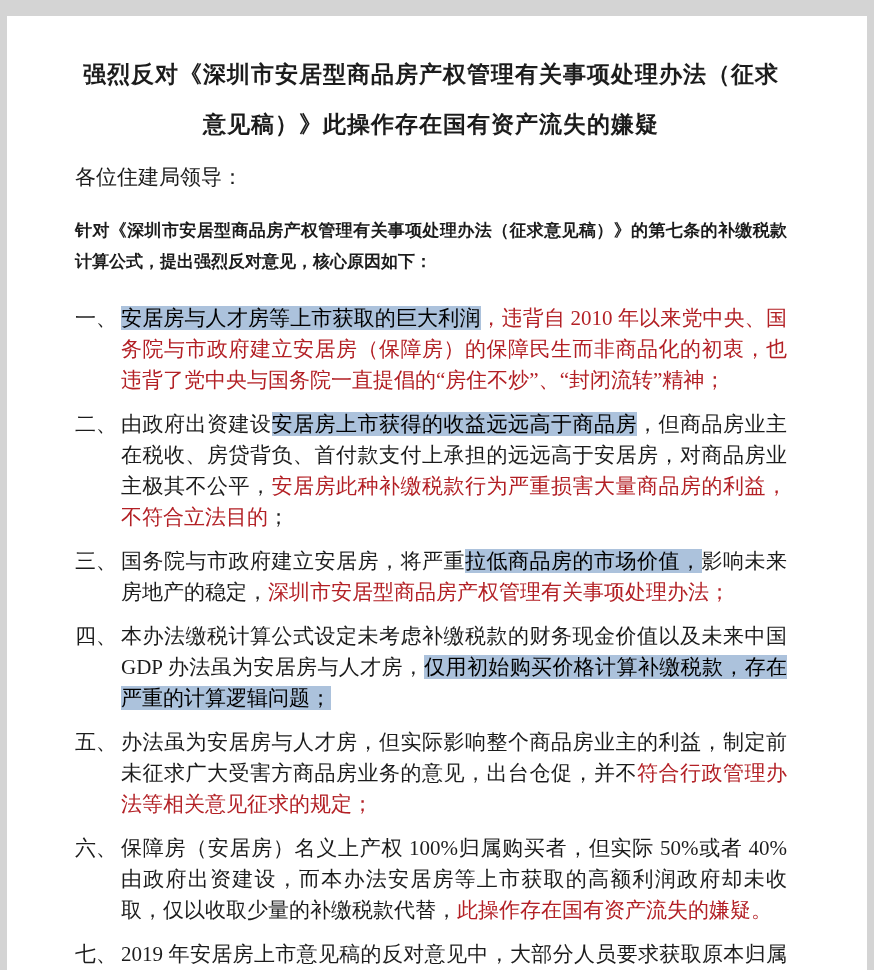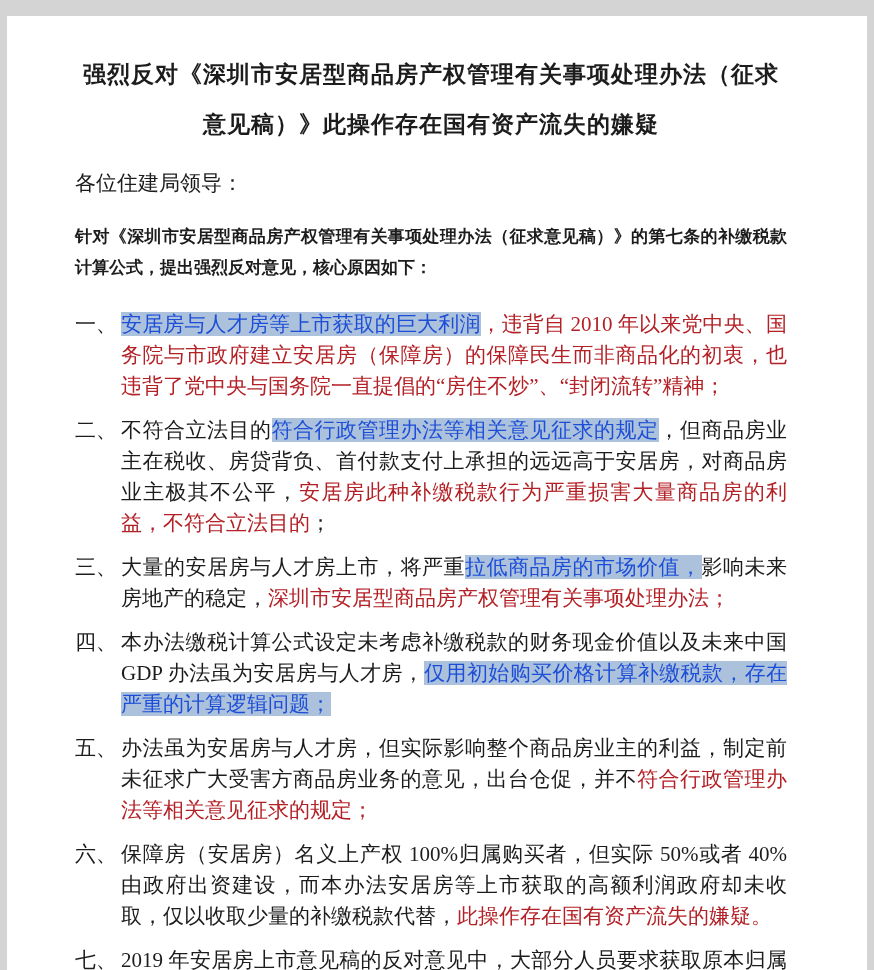--- a/index.html
+++ b/index.html
@@ -27,21 +27,21 @@
   .title{
     margin:0 0 0 0;
     font-size:23px;
     font-weight:bold;
     text-align:center;
     line-height:50px;
     letter-spacing:1px;
   }
   .title-line{display:block;}
   .salutation{
-    margin:18px 0 0 0;
+    margin:12px 0 0 0;
     font-size:21px;
     line-height:31px;
   }
   .intro{
     margin:22px 0 0 0;
     font-size:17px;
     line-height:31px;
     font-weight:bold;
     text-align:justify;
   }
@@ -60,21 +60,21 @@
   .num{
     flex:none;
     width:46px;
   }
   .item-text{
     flex:1;
     text-align:justify;
   }
   .run-normal{color:var(--ink);}
   .run-red{color:var(--red-text);}
-  .run-highlight{background:var(--highlight);color:#1d4ed8;}
+  .run-highlight{background:var(--highlight);color:#000000;}
 </style>
 </head>
 <body>
 
 <div class="page">
   <h1 class="title">
     <span class="title-line">强烈反对《深圳市安居型商品房产权管理有关事项处理办法（征求</span>
     <span class="title-line">意见稿）》此操作存在国有资产流失的嫌疑</span>
   </h1>
 
@@ -82,25 +82,25 @@
 
   <p class="intro">针对《深圳市安居型商品房产权管理有关事项处理办法（征求意见稿）》的第七条的补缴税款计算公式，提出强烈反对意见，核心原因如下：</p>
 
   <ol class="items">
     <li class="item">
       <span class="num">一、</span>
       <span class="item-text"><span class="run-highlight">安居房与人才房等上市获取的巨大利润</span><span class="run-red">，违背自 2010 年以来党中央、国务院与市政府建立安居房（保障房）的保障民生而非商品化的初衷，也违背了党中央与国务院一直提倡的“房住不炒”、“封闭流转”精神；</span></span>
     </li>
     <li class="item">
       <span class="num">二、</span>
-      <span class="item-text"><span class="run-normal">不符合立法目的</span><span class="run-highlight">符合行政管理办法等相关意见征求的规定</span><span class="run-normal">，但商品房业主在税收、房贷背负、首付款支付上承担的远远高于安居房，对商品房业主极其不公平，</span><span class="run-red">安居房此种补缴税款行为严重损害大量商品房的利益，不符合立法目的</span><span class="run-normal">；</span></span>
+      <span class="item-text"><span class="run-normal">由政府出资建设</span><span class="run-highlight">安居房上市获得的收益远远高于商品房</span><span class="run-normal">，但商品房业主在税收、房贷背负、首付款支付上承担的远远高于安居房，对商品房业主极其不公平，</span><span class="run-red">安居房此种补缴税款行为严重损害大量商品房的利益，不符合立法目的</span><span class="run-normal">；</span></span>
     </li>
     <li class="item">
       <span class="num">三、</span>
-      <span class="item-text"><span class="run-normal">大量的安居房与人才房上市，将严重</span><span class="run-highlight">拉低商品房的市场价值，</span><span class="run-normal">影响未来房地产的稳定，</span><span class="run-red">深圳市安居型商品房产权管理有关事项处理办法；</span></span>
+      <span class="item-text"><span class="run-normal">国务院与市政府建立安居房，将严重</span><span class="run-highlight">拉低商品房的市场价值，</span><span class="run-normal">影响未来房地产的稳定，</span><span class="run-red">深圳市安居型商品房产权管理有关事项处理办法；</span></span>
     </li>
     <li class="item">
       <span class="num">四、</span>
       <span class="item-text"><span class="run-normal">本办法缴税计算公式设定未考虑补缴税款的财务现金价值以及未来中国 GDP 办法虽为安居房与人才房，</span><span class="run-highlight">仅用初始购买价格计算补缴税款，存在严重的计算逻辑问题；</span></span>
     </li>
     <li class="item">
       <span class="num">五、</span>
       <span class="item-text"><span class="run-normal">办法虽为安居房与人才房，但实际影响整个商品房业主的利益，制定前未征求广大受害方商品房业务的意见，出台仓促，并不</span><span class="run-red">符合行政管理办法等相关意见征求的规定；</span></span>
     </li>
     <li class="item">

